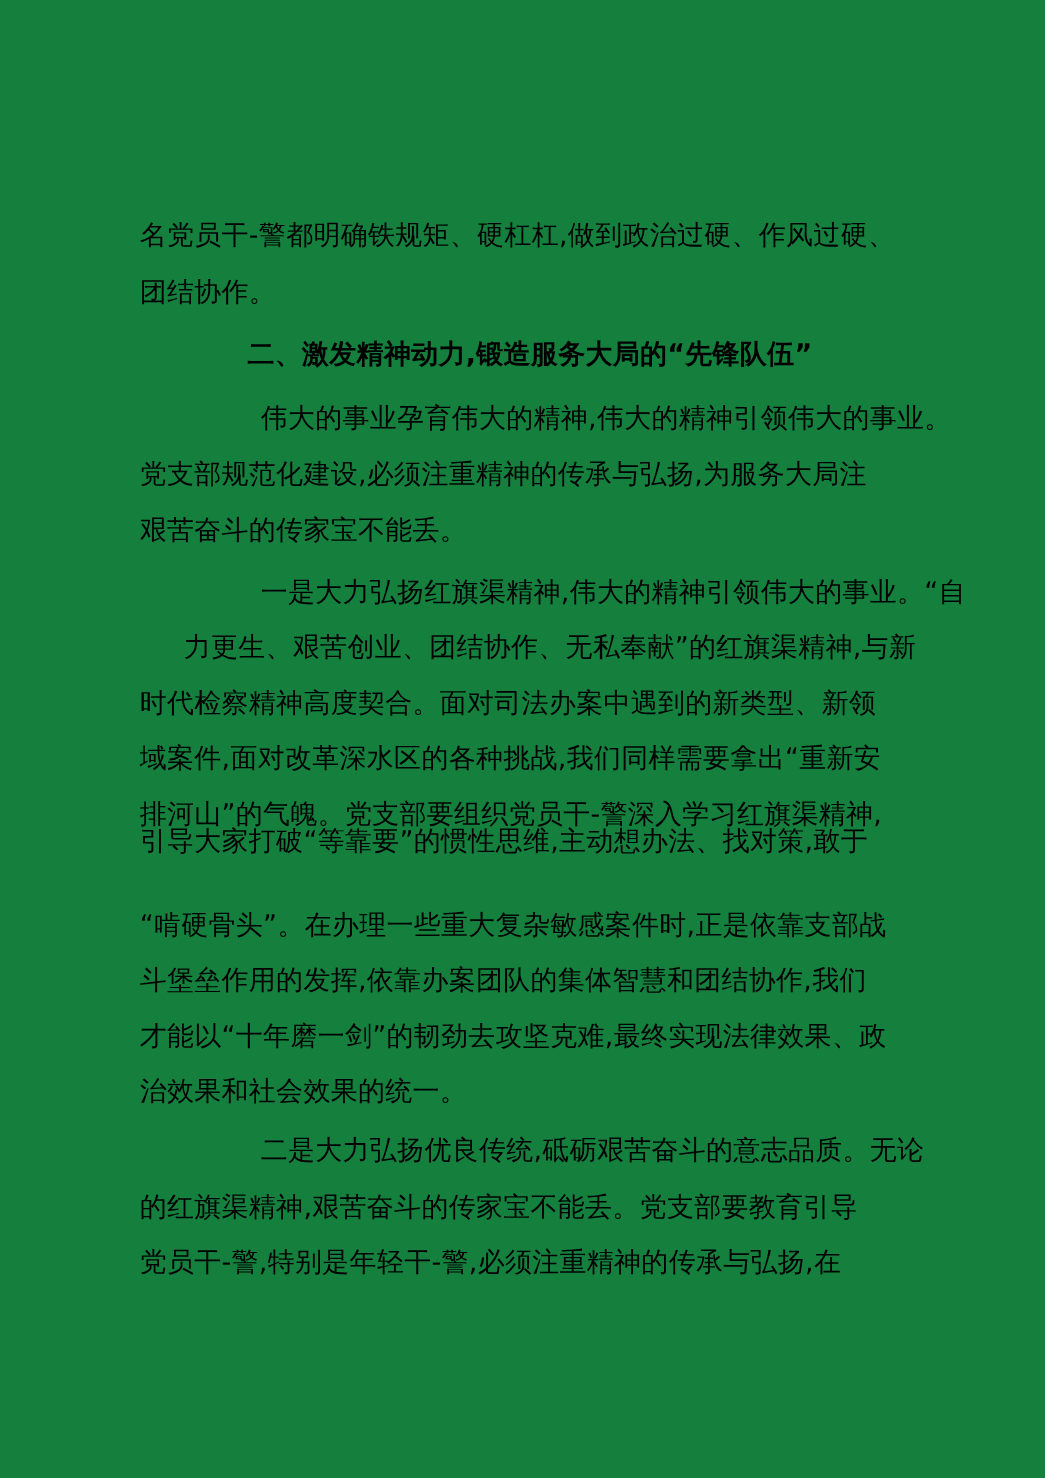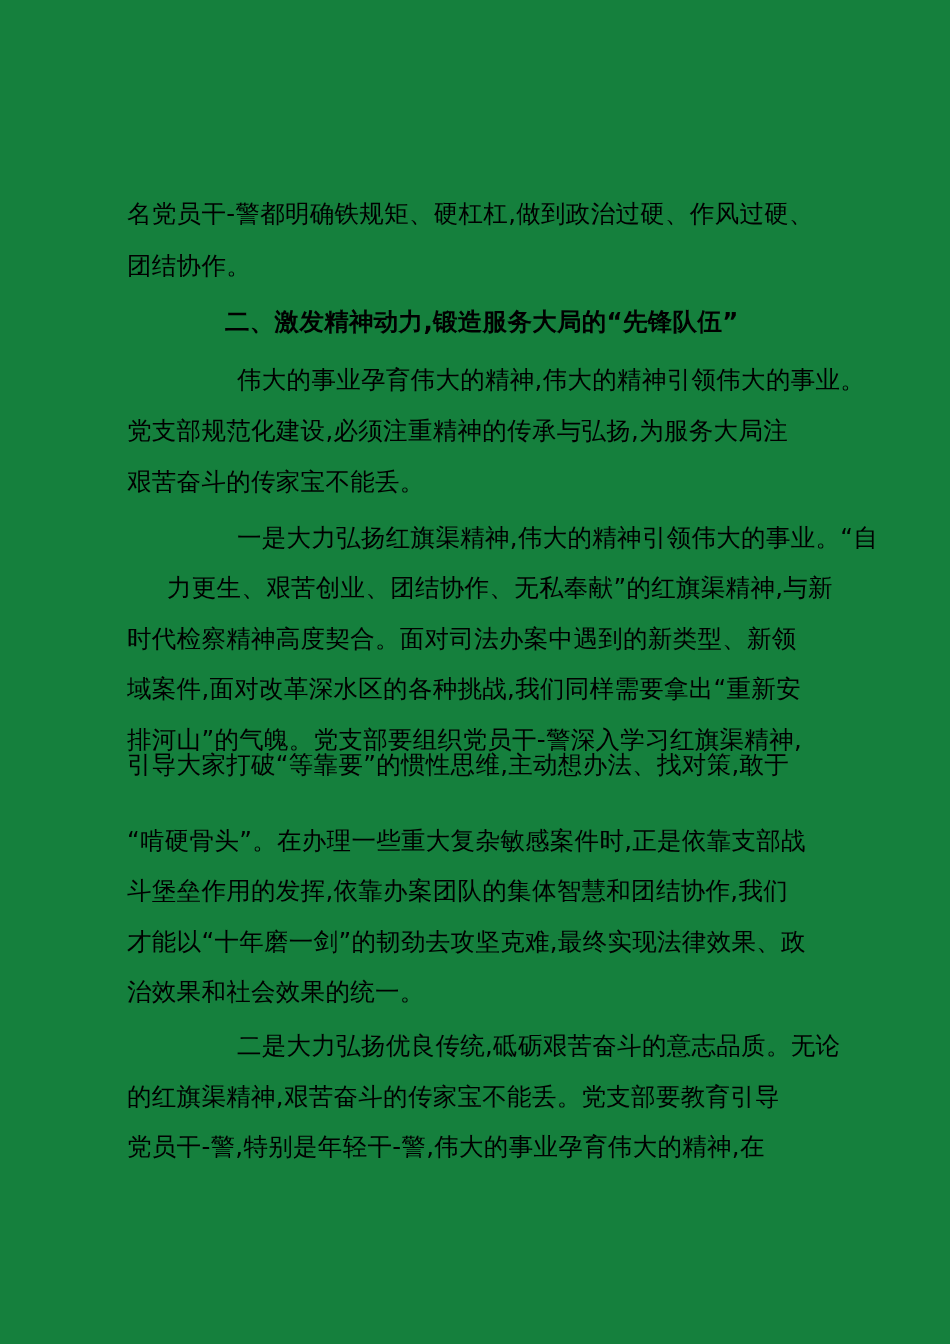--- a/index.html
+++ b/index.html
@@ -63,16 +63,16 @@
     <div class="line" style="top:750px;">引导大家打破“等靠要”的惯性思维,主动想办法、找对策,敢于</div>
     <div class="line" style="top:826px;">“啃硬骨头”。在办理一些重大复杂敏感案件时,正是依靠支部战</div>
     <div class="line" style="top:876px;">斗堡垒作用的发挥,依靠办案团队的集体智慧和团结协作,我们</div>
     <div class="line" style="top:927px;">才能以“十年磨一剑”的韧劲去攻坚克难,最终实现法律效果、政</div>
     <div class="line" style="top:977px;">治效果和社会效果的统一。</div>
   </div>
 
   <div>
     <div class="line indent" style="top:1031px;">二是大力弘扬优良传统,砥砺艰苦奋斗的意志品质。无论</div>
     <div class="line" style="top:1082px;">的红旗渠精神,艰苦奋斗的传家宝不能丢。党支部要教育引导</div>
-    <div class="line" style="top:1132px;">党员干-警,特别是年轻干-警,伟大的事业孕育伟大的精神,在</div>
+    <div class="line" style="top:1132px;">党员干-警,特别是年轻干-警,必须注重精神的传承与弘扬,在</div>
   </div>
 
 </div>
 
 </body></html>

